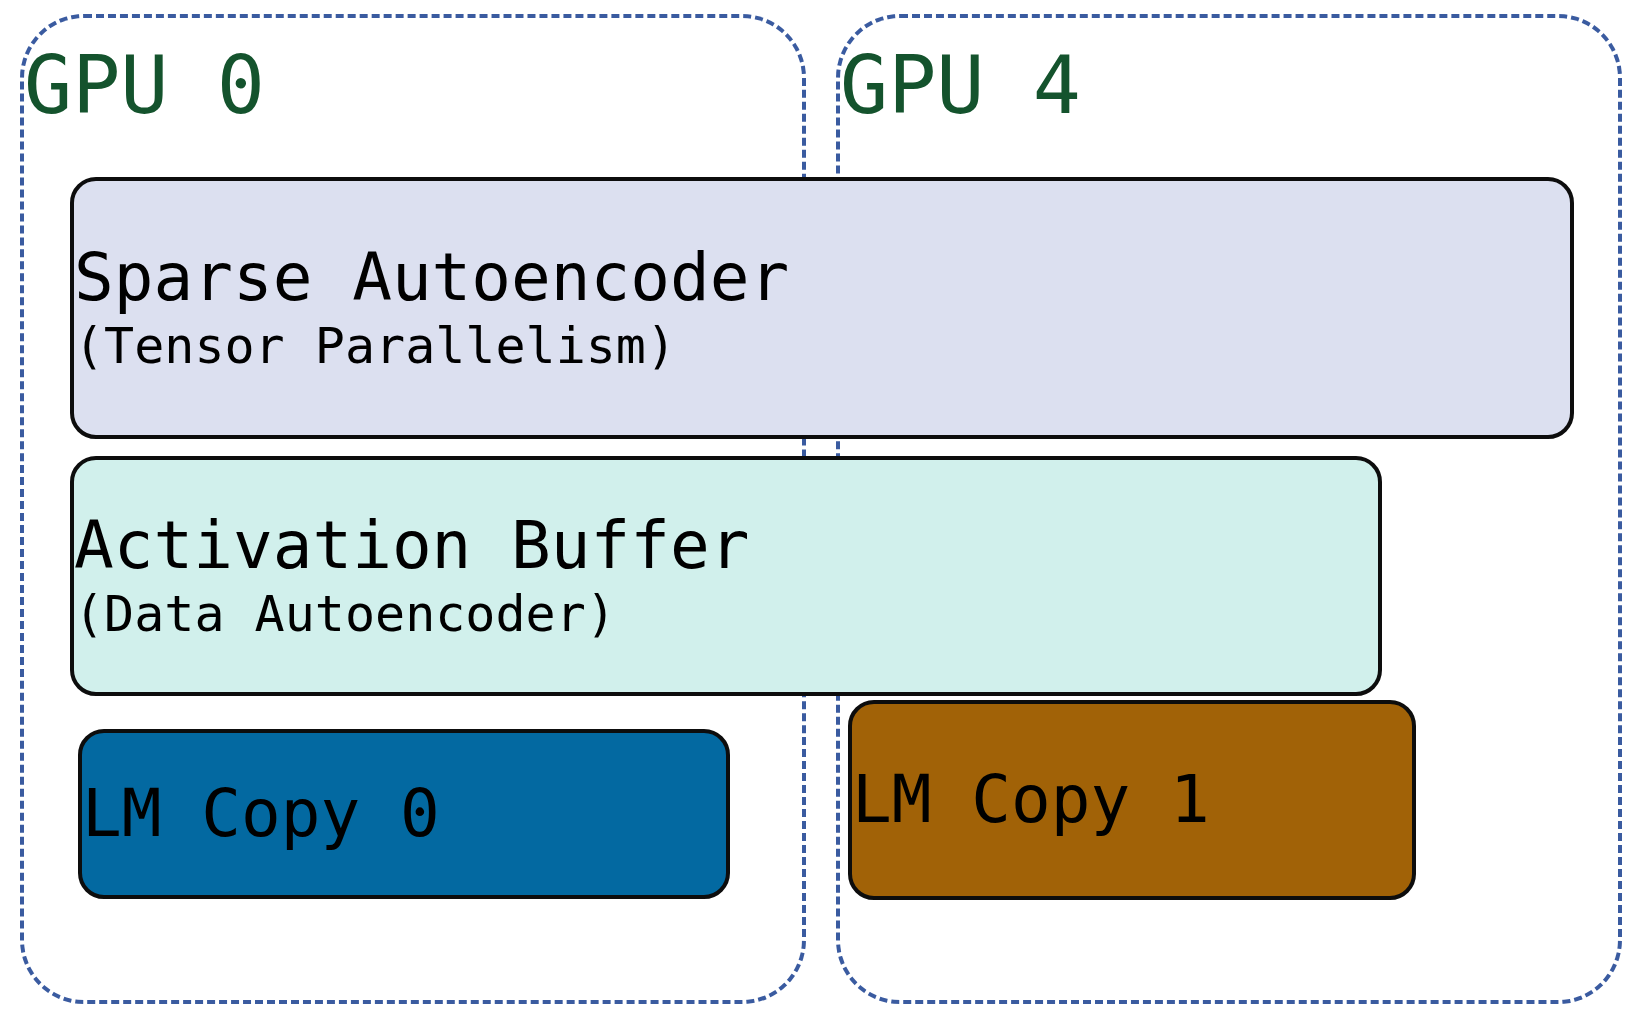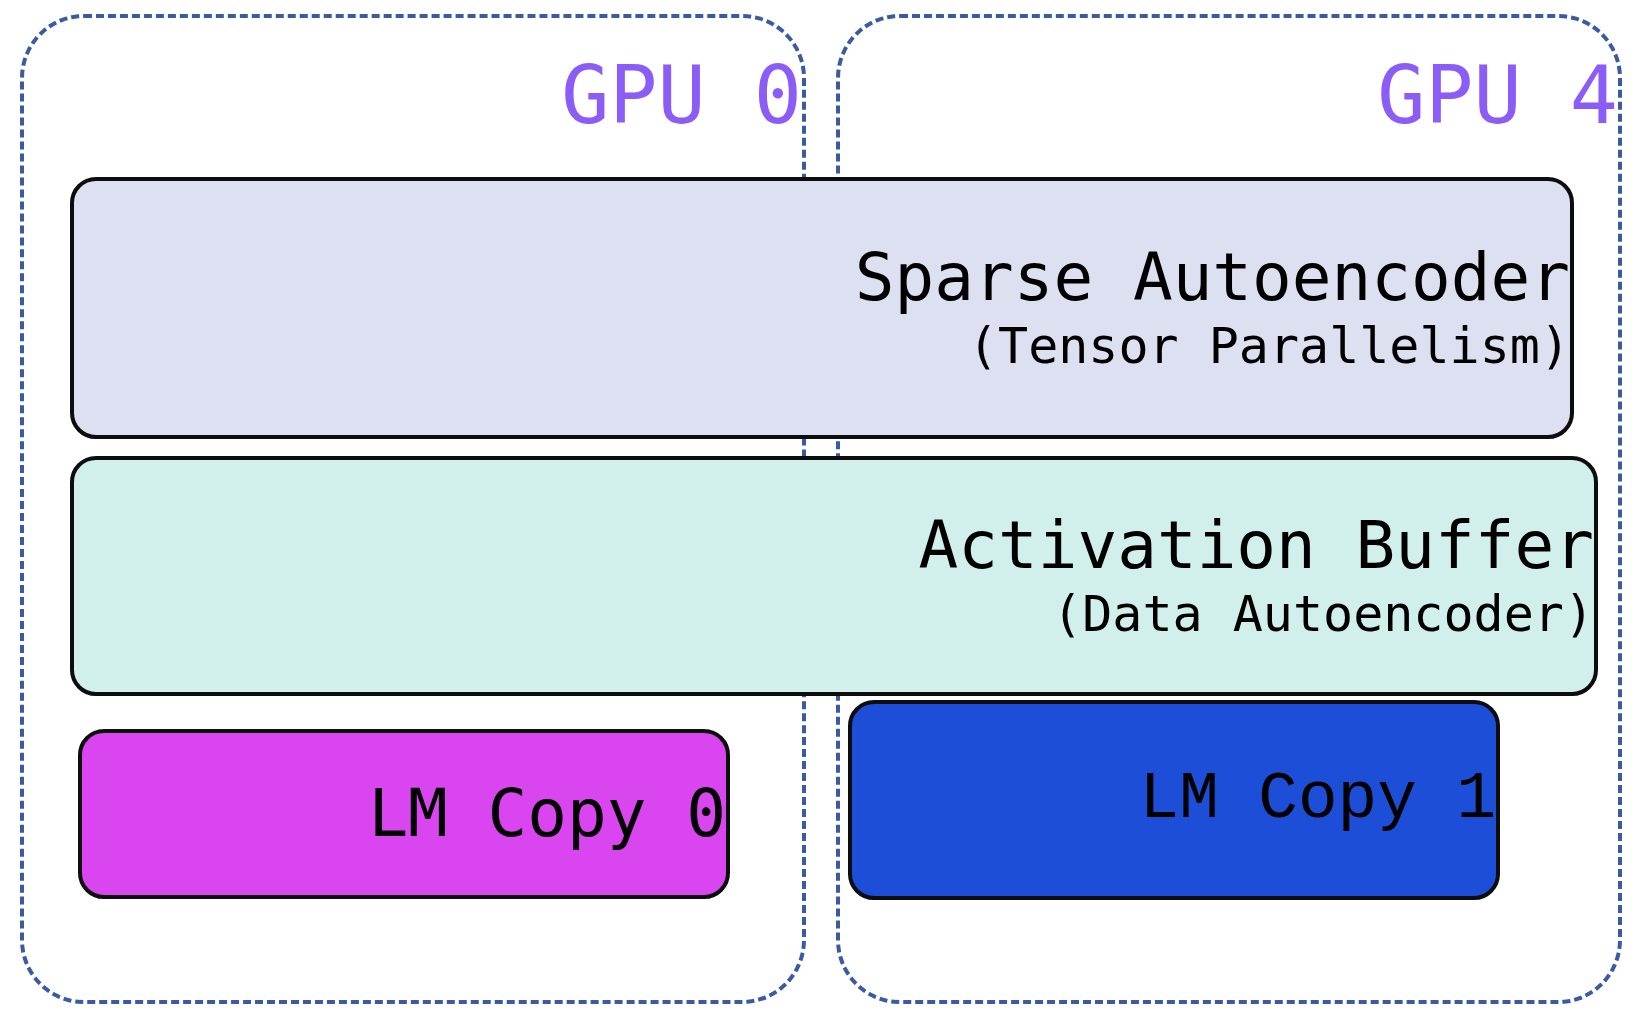--- a/index.html
+++ b/index.html
@@ -37,39 +37,39 @@
   }
   #gpu-group-1 {
     left: 836px;
     top: 14px;
     width: 786px;
     height: 990px;
   }
 
   .gpu-label {
     position: absolute;
-    top: 38px;
+    top: 28px;
     width: 100%;
-    text-align: right;
+    text-align: left;
     font-size: 80px;
     line-height: 1;
-    color: #8b5cf6;
+    color: #14532d;
     letter-spacing: 0px;
     white-space: nowrap;
   }
 
   
   .block {
     position: absolute;
     box-sizing: border-box;
     border: 4px solid #0d0d0d;
     border-radius: 26px;
     display: flex;
     flex-direction: column;
-    align-items: flex-end;
+    align-items: flex-start;
     justify-content: center;
     color: #000000;
     text-align: center;
   }
   .block .title {
     font-size: 66px;
     line-height: 1.02;
     white-space: nowrap;
   }
   .block .subtitle {
@@ -87,38 +87,37 @@
   #block-sae {
     left: 70px;
     top: 177px;
     width: 1504px;
     height: 262px;
     background: #dce0f0;
   }
   #block-activation {
     left: 70px;
     top: 456px;
-    width: 1528px;
+    width: 1312px;
     height: 240px;
     background: #d1f0ec;
   }
   #block-lm-0 {
     left: 78px;
     top: 729px;
     width: 652px;
     height: 170px;
-    background: #d946ef;
+    background: #0369a1;
   }
   #block-lm-1 {
     left: 848px;
     top: 700px;
-    width: 652px;
+    width: 568px;
     height: 200px;
-    background: #1d4ed8;
-    font-family: Liberation Mono, monospace;
+    background: #a16207;
   }
 </style>
 </head>
 <body>
 
 <div id="canvas">
 
   <div class="gpu-group" id="gpu-group-0">
     <div class="gpu-label">GPU 0</div>
   </div>

